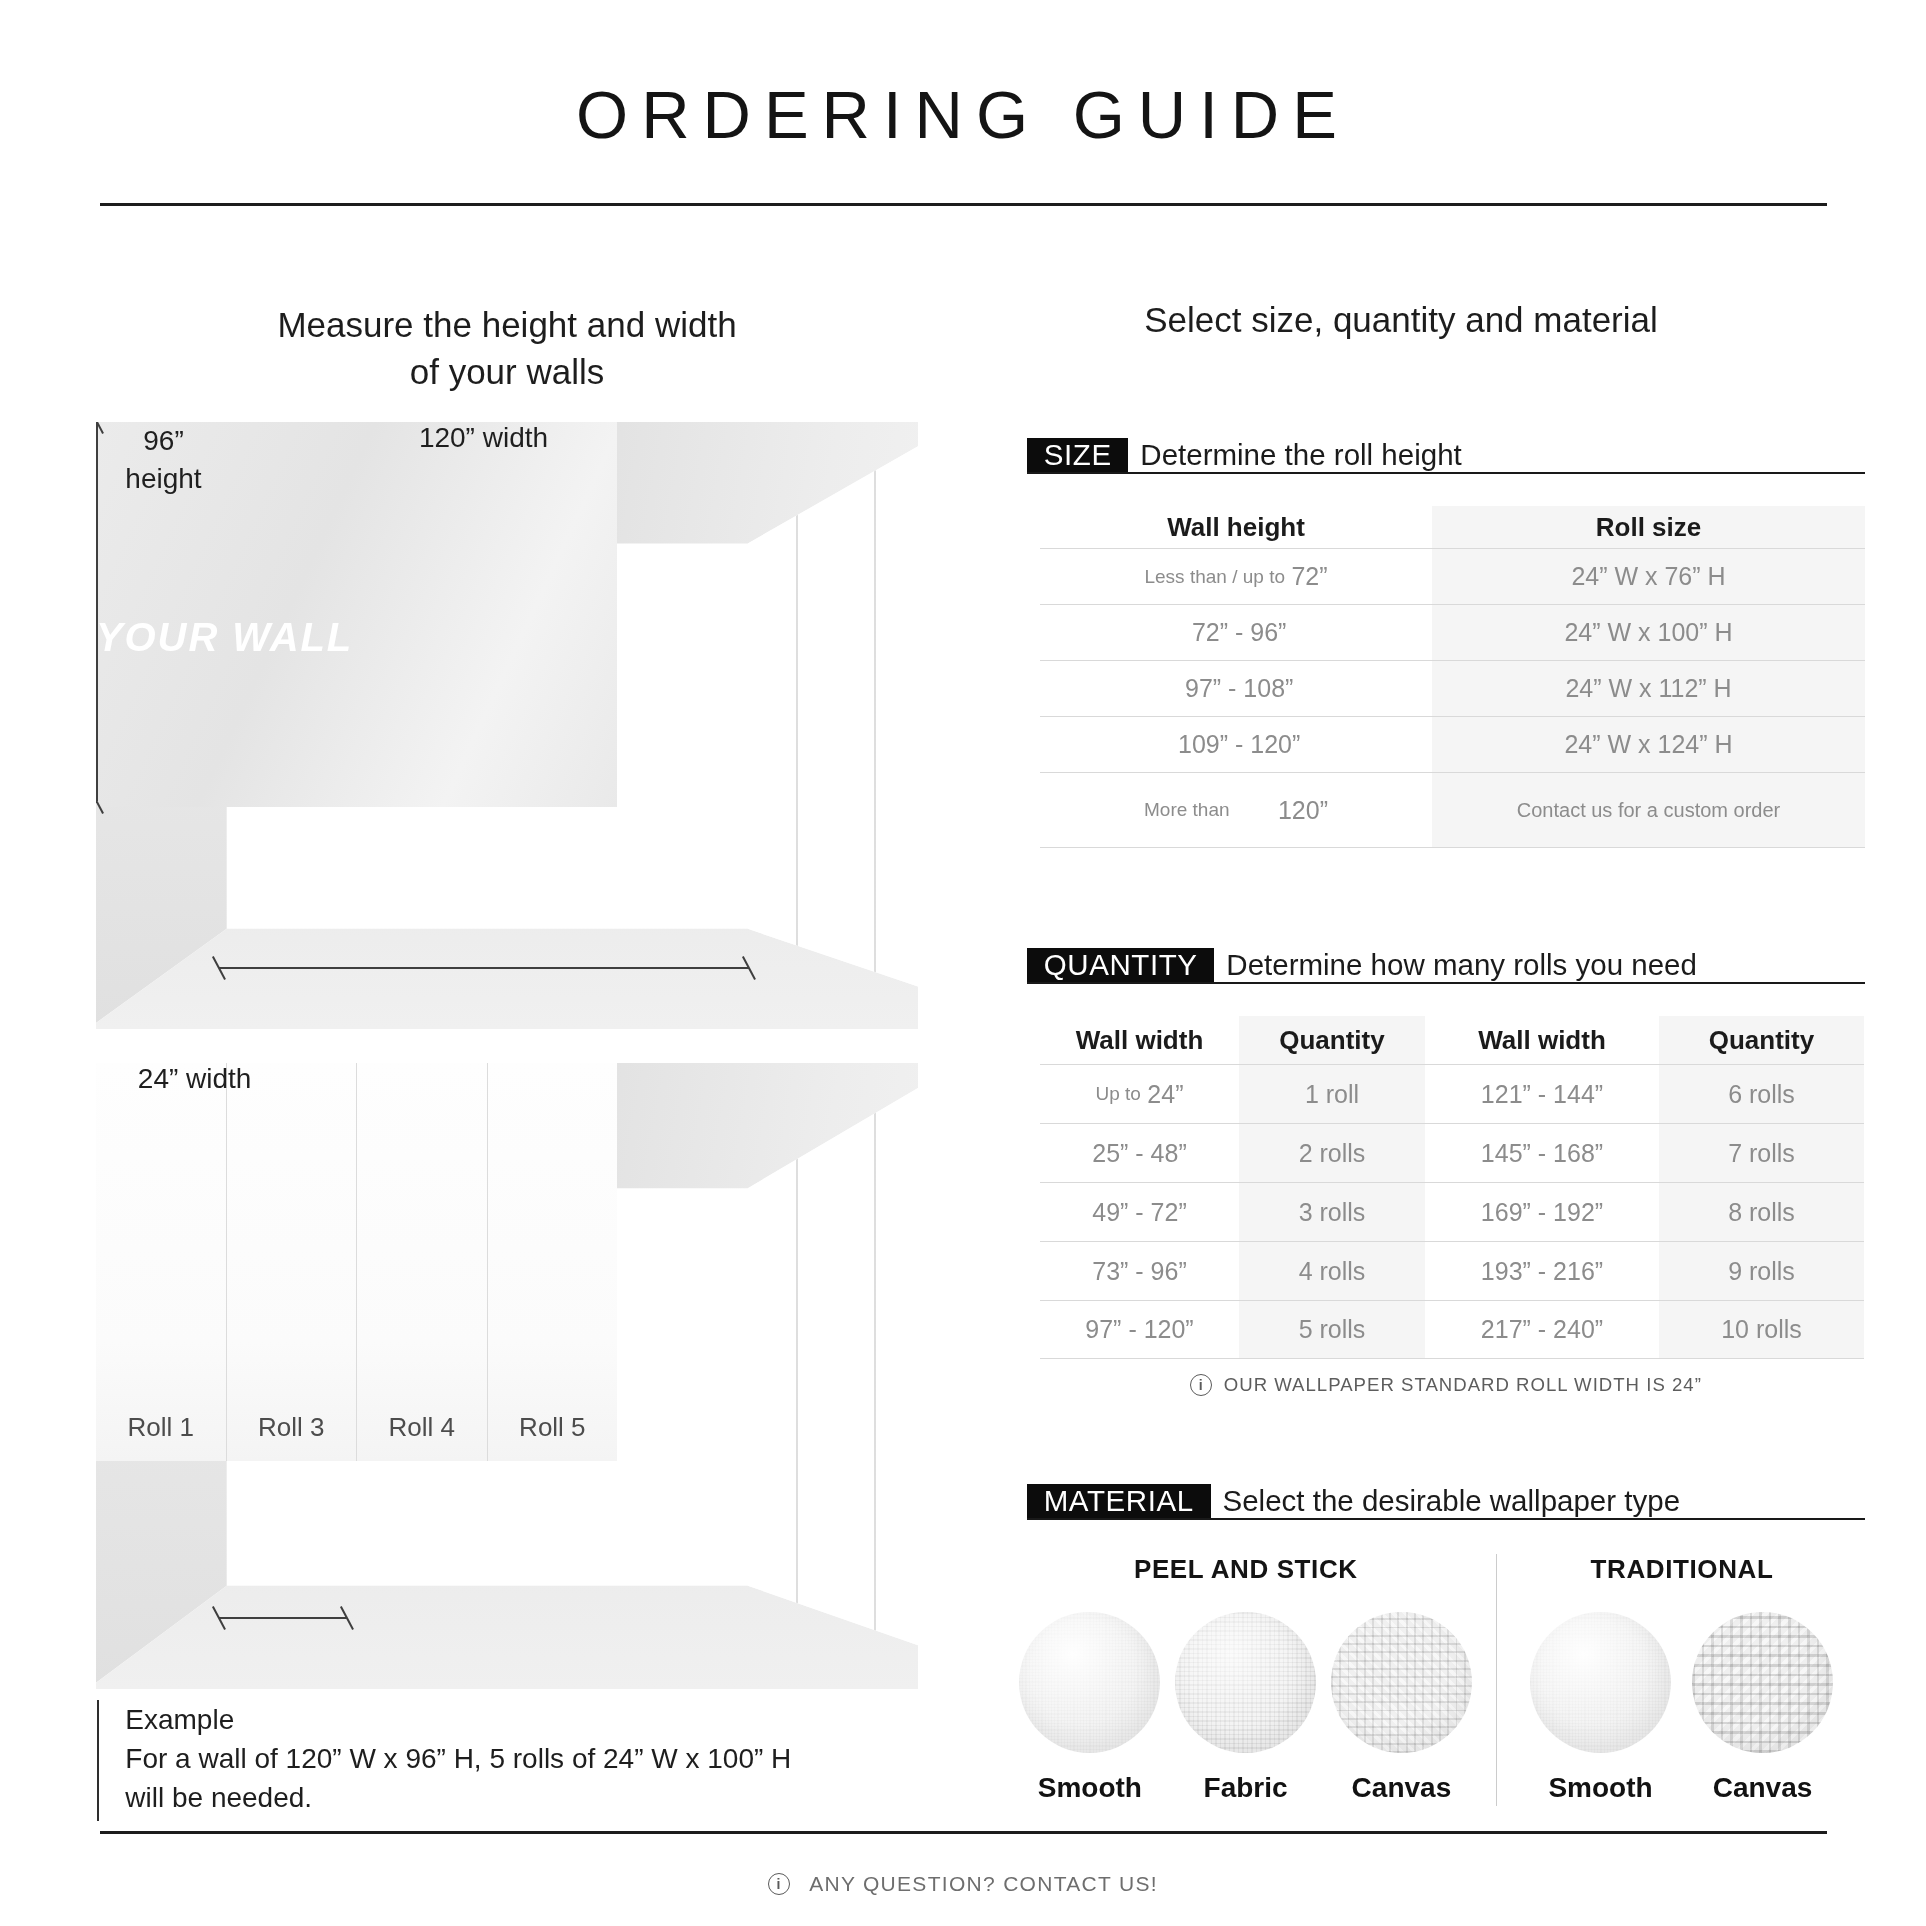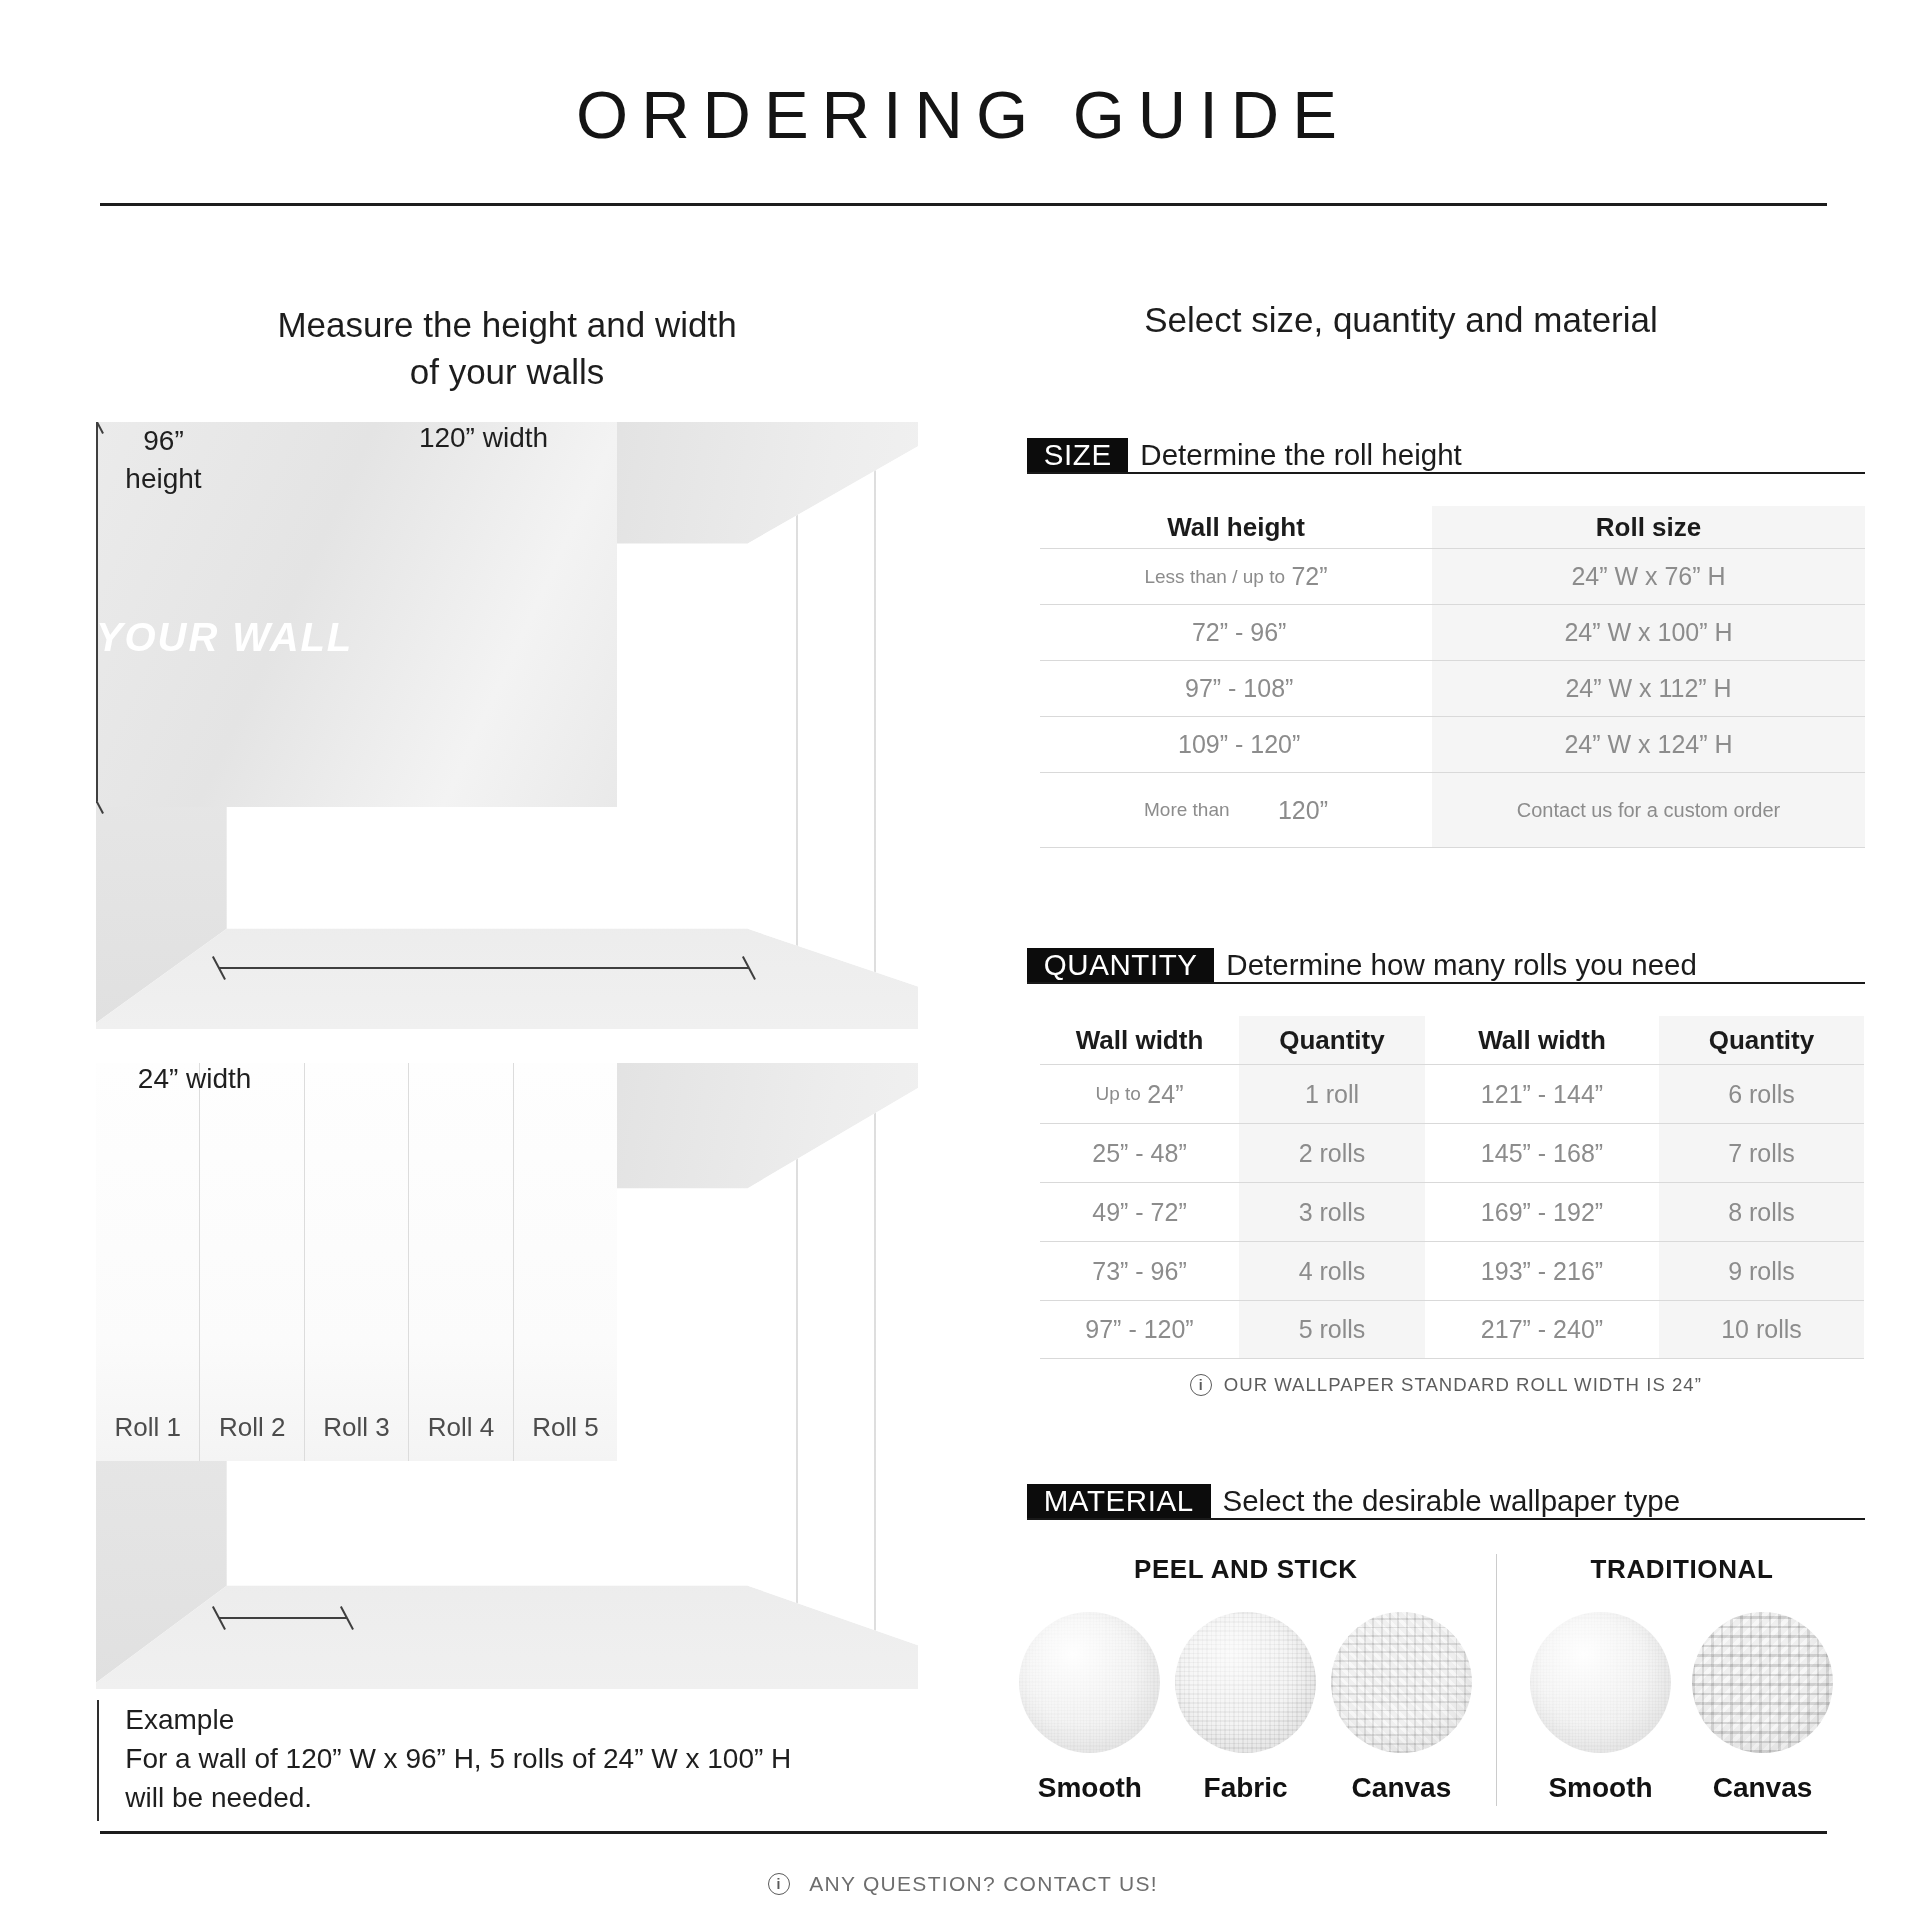--- a/index.html
+++ b/index.html
@@ -196,23 +196,20 @@
     <div class="room room2">
       <div class="ceiling"></div>
       <div class="left-wall"></div>
       <div class="floor"></div>
       <div class="back-wall"></div>
       <div class="panels">
         <div class="panel">
           <span class="roll-label">Roll 1</span>
         </div>
         <div class="panel">
-          <span class="roll-label">Roll 2</span>
-        </div>
-        <div class="panel">
           <span class="roll-label">Roll 3</span>
         </div>
         <div class="panel">
           <span class="roll-label">Roll 4</span>
         </div>
         <div class="panel">
           <span class="roll-label">Roll 5</span>
         </div>
       </div>
       <div class="window-wall">

